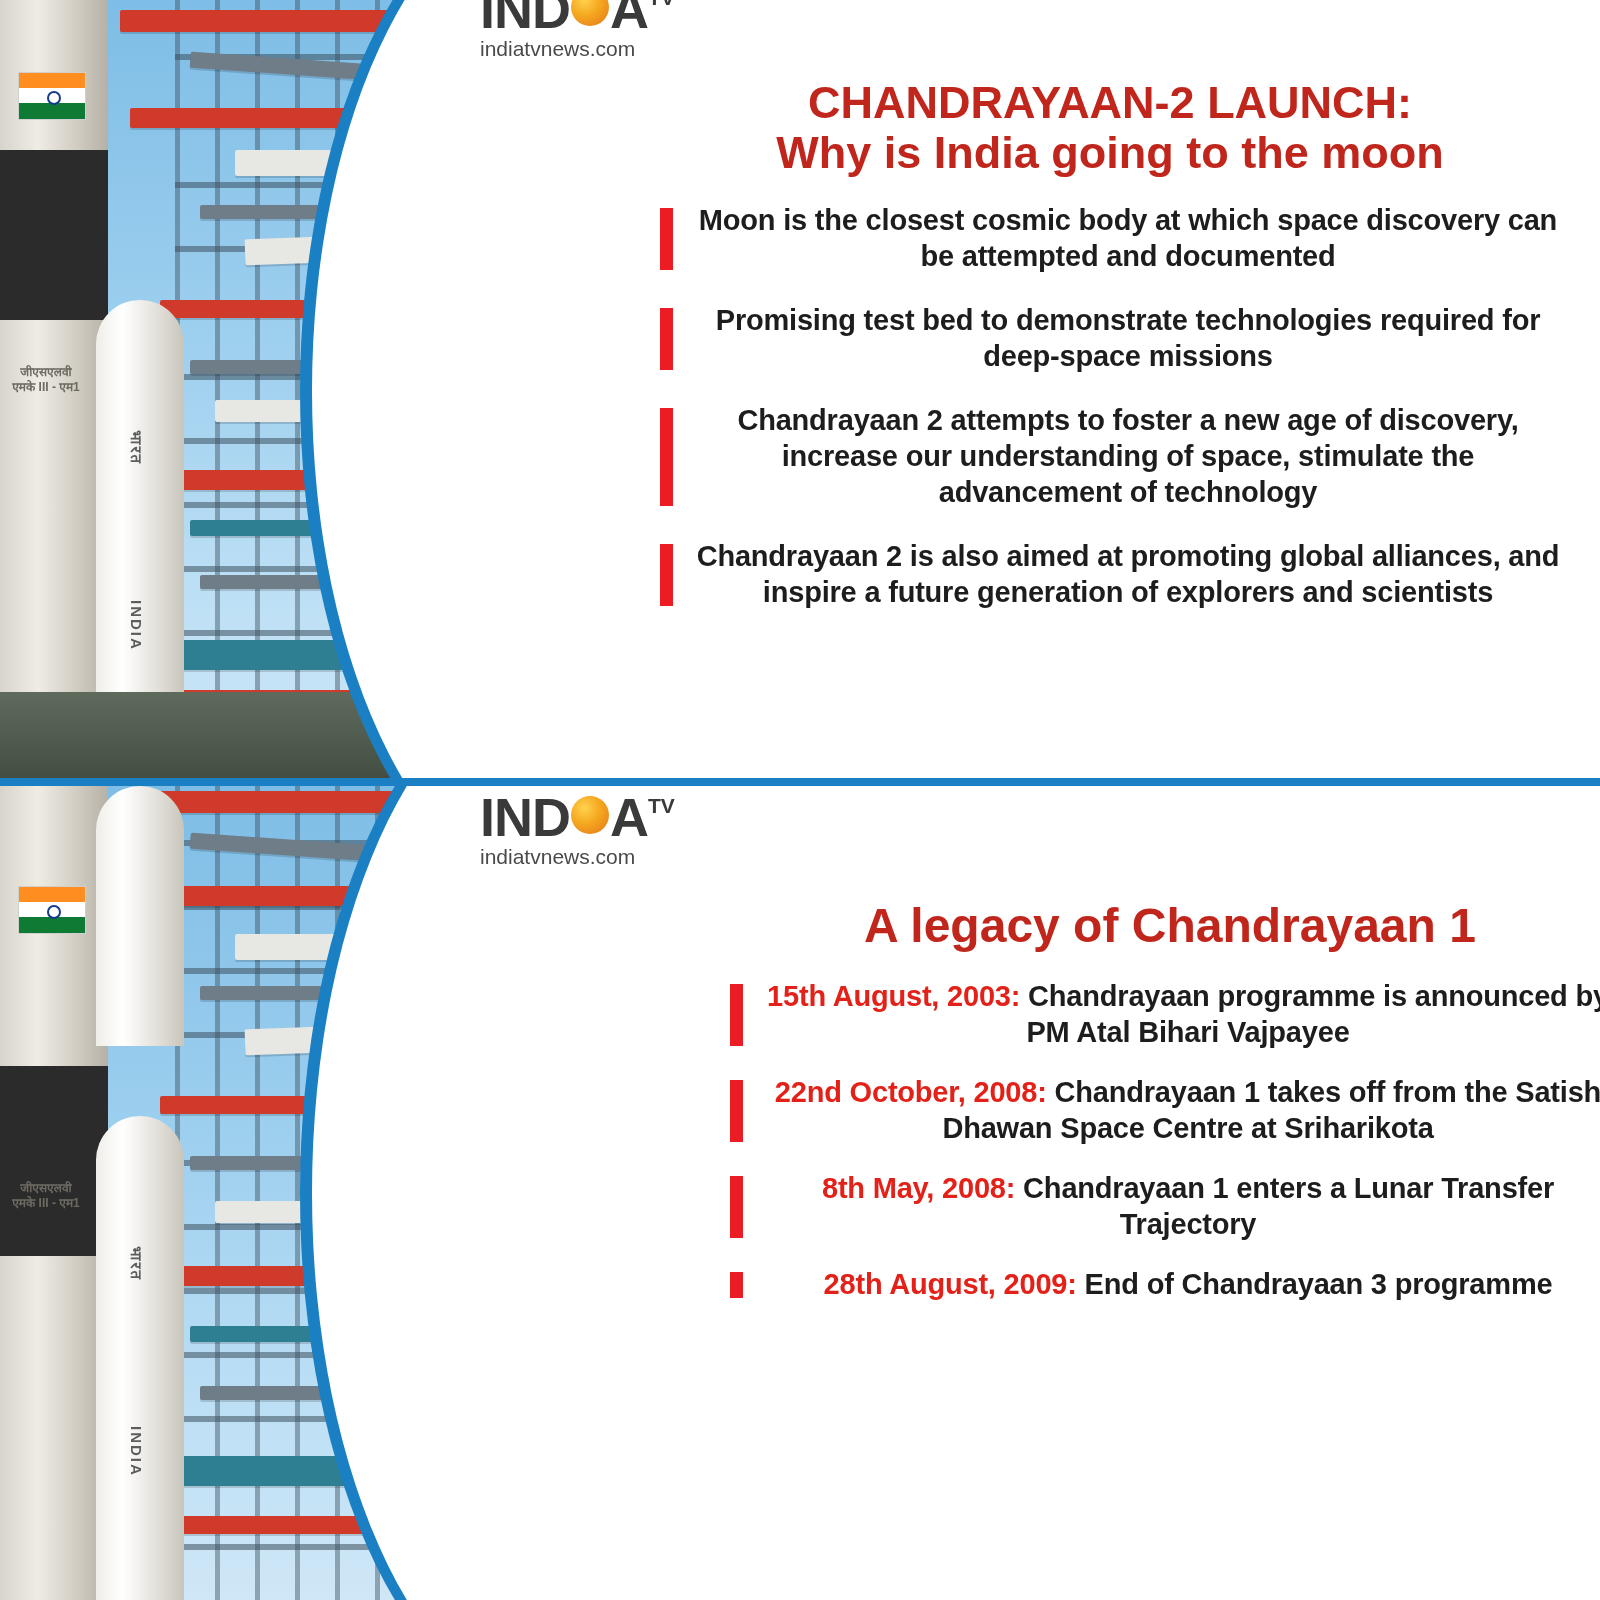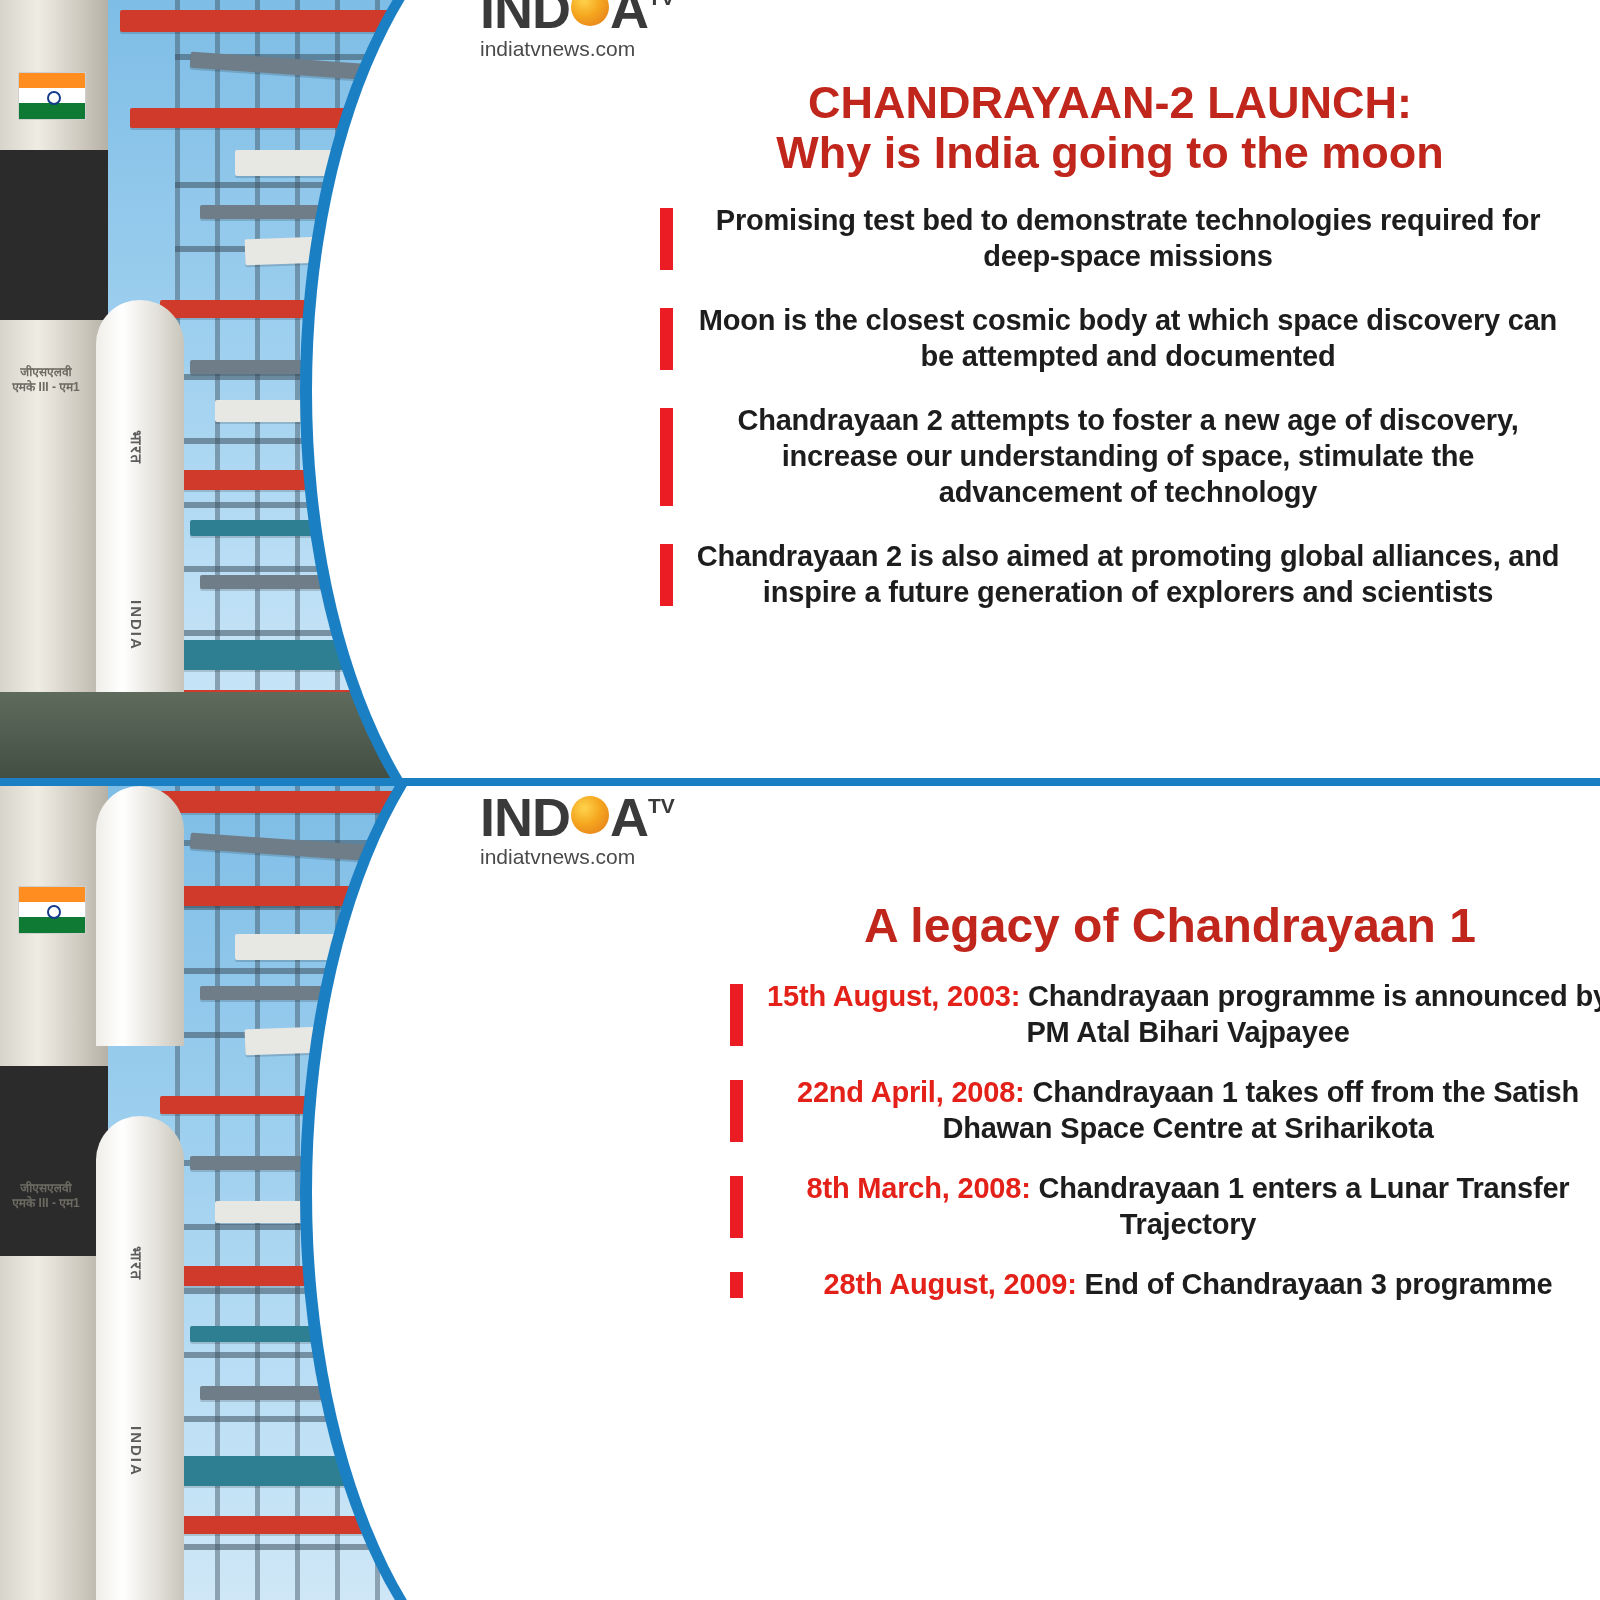--- a/index.html
+++ b/index.html
@@ -309,25 +309,25 @@
 
     <div class="content" style="top:78px;">
       <div class="headline">
         <div class="head-l1">CHANDRAYAAN-2 LAUNCH:</div>
         <div class="head-l2">Why is India going to the moon</div>
       </div>
 
       <div class="bullets">
         <div class="bullet">
           <span class="bar"></span>
+          <div class="text">Moon is the closest cosmic body at which space discovery can be attempted and documented</div>
+        </div>
+        <div class="bullet">
+          <span class="bar"></span>
           <div class="text">Promising test bed to demonstrate technologies required for deep-space missions</div>
-        </div>
-        <div class="bullet">
-          <span class="bar"></span>
-          <div class="text">Moon is the closest cosmic body at which space discovery can be attempted and documented</div>
         </div>
         <div class="bullet">
           <span class="bar"></span>
           <div class="text">Chandrayaan 2 attempts to foster a new age of discovery, increase our understanding of space, stimulate the advancement of technology</div>
         </div>
         <div class="bullet">
           <span class="bar"></span>
           <div class="text">Chandrayaan 2 is also aimed at promoting global alliances, and inspire a future generation of explorers and scientists</div>
         </div>
       </div>
@@ -388,25 +388,25 @@
     <div class="content" style="left:690px; top:112px; width:880px;margin-left:40px;">
       <div class="headline-2">A legacy of Chandrayaan 1</div>
 
       <div class="bullets">
         <div class="bullet">
           <span class="bar"></span>
           <div class="text"><span class="date">15th August, 2003:</span><span> Chandrayaan programme is announced by PM Atal Bihari Vajpayee</span></div>
         </div>
         <div class="bullet">
           <span class="bar"></span>
-          <div class="text"><span class="date">22nd April, 2008:</span><span> Chandrayaan 1 takes off from the Satish Dhawan Space Centre at Sriharikota</span></div>
-        </div>
-        <div class="bullet">
-          <span class="bar"></span>
-          <div class="text"><span class="date">8th March, 2008:</span><span> Chandrayaan 1 enters a Lunar Transfer Trajectory</span></div>
+          <div class="text"><span class="date">22nd October, 2008:</span><span> Chandrayaan 1 takes off from the Satish Dhawan Space Centre at Sriharikota</span></div>
+        </div>
+        <div class="bullet">
+          <span class="bar"></span>
+          <div class="text"><span class="date">8th May, 2008:</span><span> Chandrayaan 1 enters a Lunar Transfer Trajectory</span></div>
         </div>
         <div class="bullet">
           <span class="bar"></span>
           <div class="text"><span class="date">28th August, 2009:</span><span> End of Chandrayaan 3 programme</span></div>
         </div>
       </div>
     </div>
   </div>
 
 </div>

